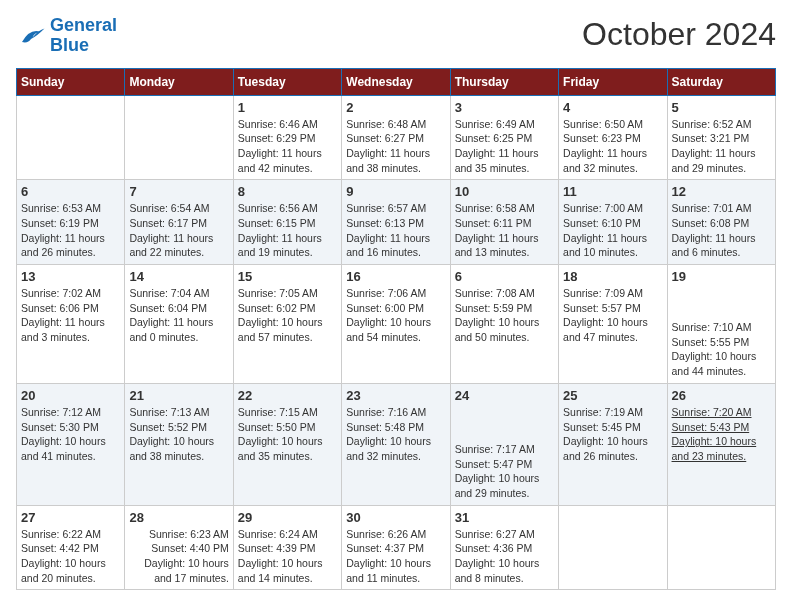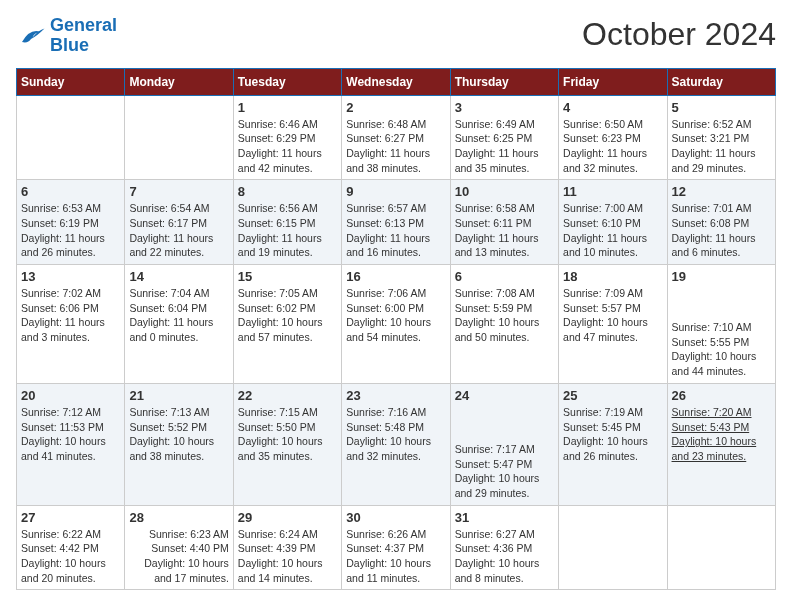--- a/index.html
+++ b/index.html
@@ -242,21 +242,21 @@
           <span class="day-num">19</span>
           <div class="cell-text" style="white-space: pre-line; margin-top: 36px;">Sunrise: 7:10 AM
 Sunset: 5:55 PM
 Daylight: 10 hours and 44 minutes.</div>
         </td>
       </tr>
       <tr>
         <td>
           <span class="day-num">20</span>
           <div class="cell-text" style="white-space: pre-line;">Sunrise: 7:12 AM
-Sunset: 11:53 PM
+Sunset: 5:30 PM
 Daylight: 10 hours and 41 minutes.</div>
         </td>
         <td>
           <span class="day-num">21</span>
           <div class="cell-text" style="white-space: pre-line;">Sunrise: 7:13 AM
 Sunset: 5:52 PM
 Daylight: 10 hours and 38 minutes.</div>
         </td>
         <td>
           <span class="day-num">22</span>

